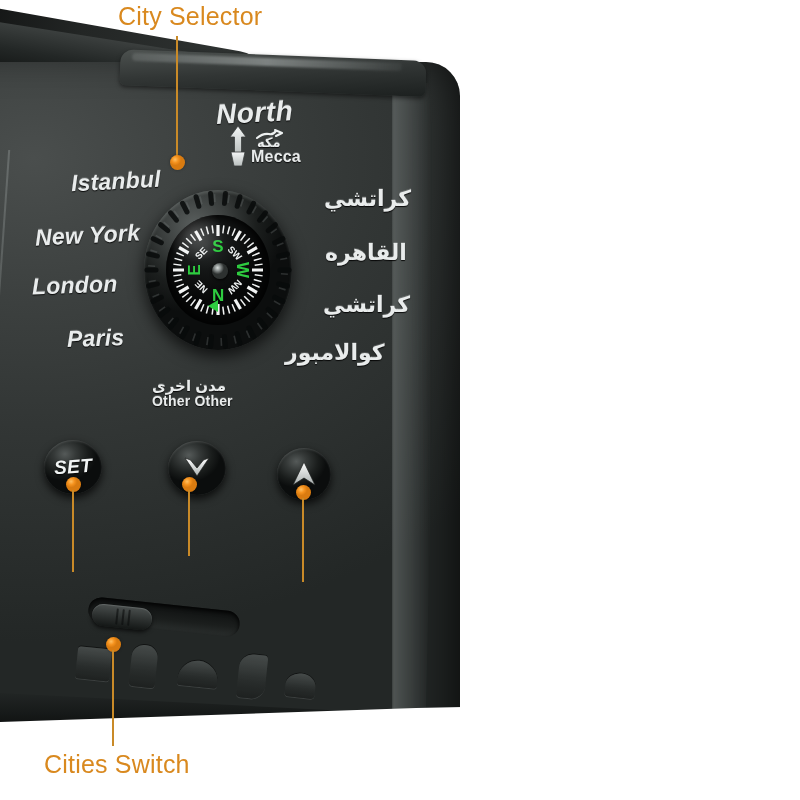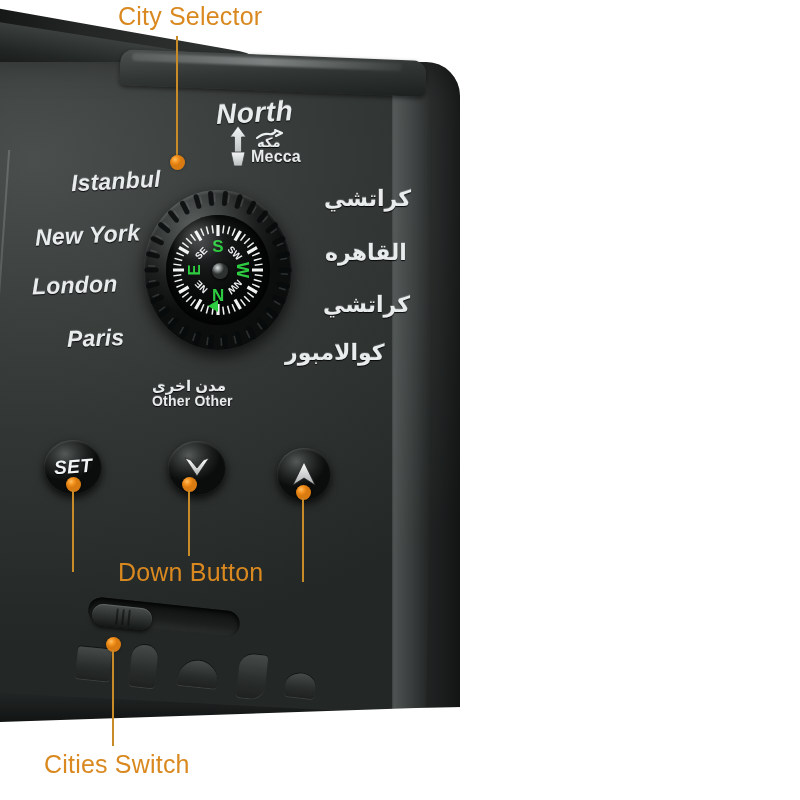--- a/index.html
+++ b/index.html
@@ -413,21 +413,20 @@
 
   <div class="ann-label" style="left:118px;top:2px;">City Selector</div>
   <div class="ann-line" style="left:176px;top:36px;width:2px;height:124px;"></div>
   <div class="ann-dot" style="left:170px;top:155px;"></div>
 
   <div class="ann-dot" style="left:66px;top:477px;"></div>
   <div class="ann-line" style="left:72px;top:490px;width:2px;height:82px;"></div>
 
   <div class="ann-dot" style="left:182px;top:477px;"></div>
   <div class="ann-line" style="left:188px;top:490px;width:2px;height:66px;"></div>
-  <div class="ann-label" style="left:118px;top:558px;">Down Button</div>
 
   <div class="ann-dot" style="left:296px;top:485px;"></div>
   <div class="ann-line" style="left:302px;top:498px;width:2px;height:84px;"></div>
 
   <div class="ann-dot" style="left:106px;top:637px;"></div>
   <div class="ann-line" style="left:112px;top:650px;width:2px;height:96px;"></div>
   <div class="ann-label" style="left:44px;top:750px;">Cities Switch</div>
 
 </div>
 

